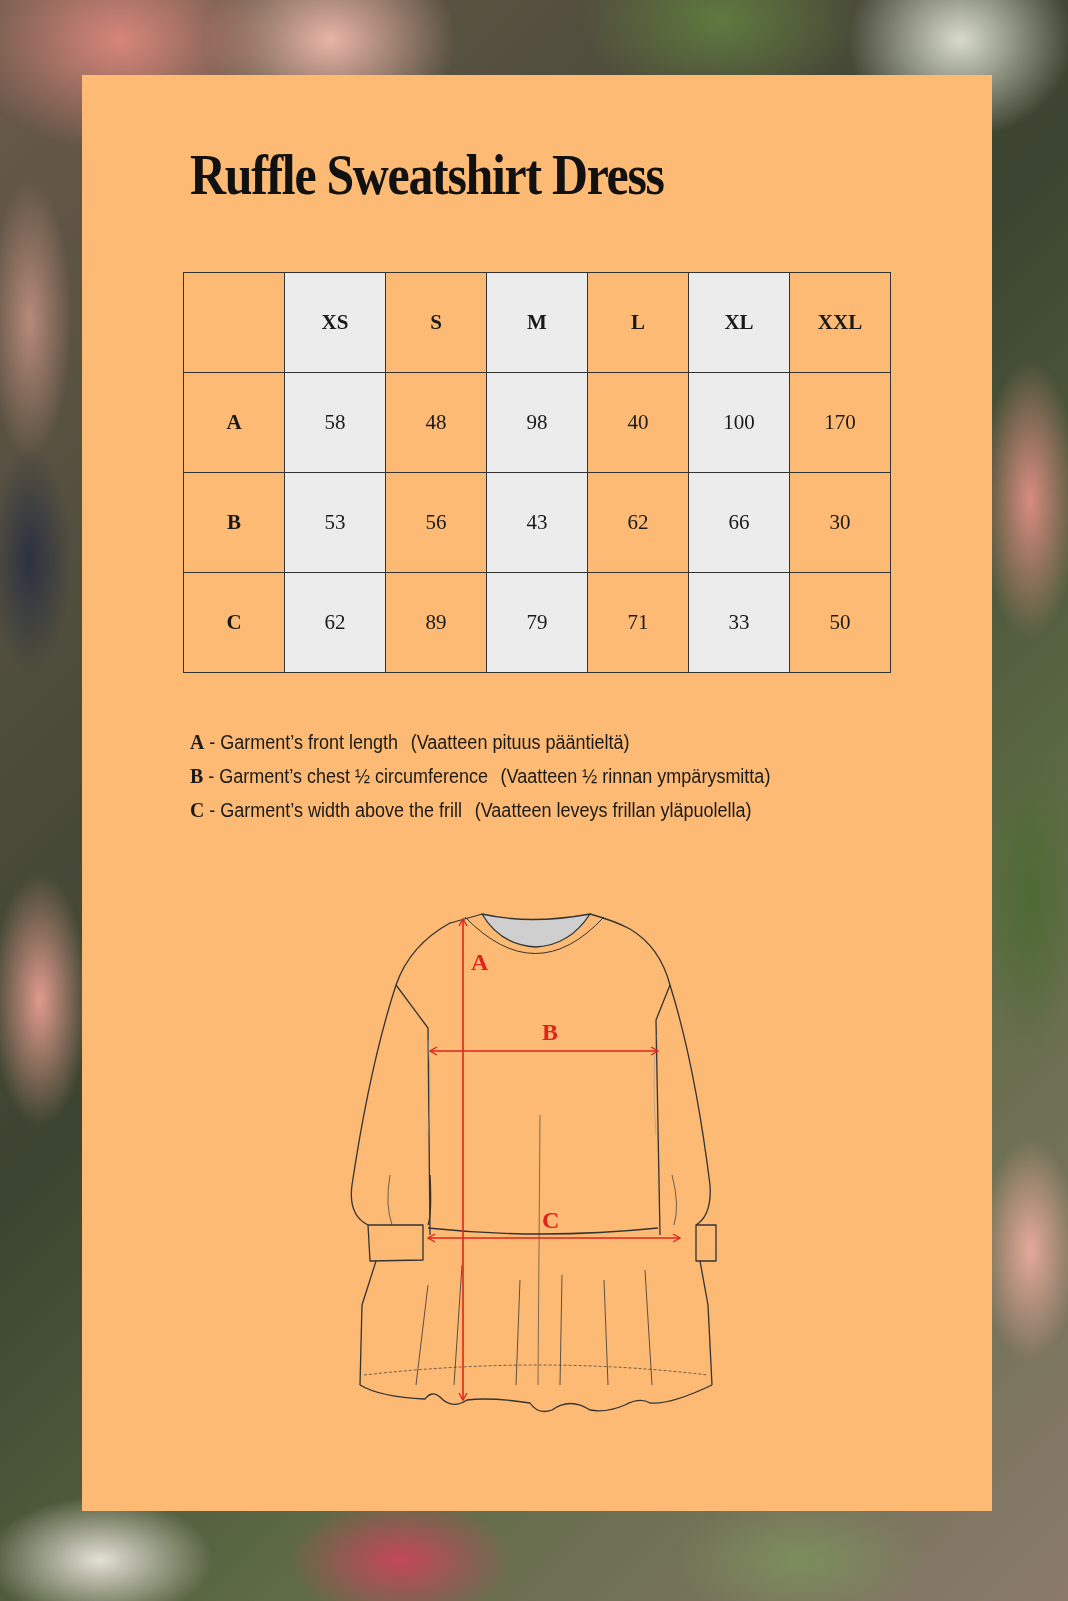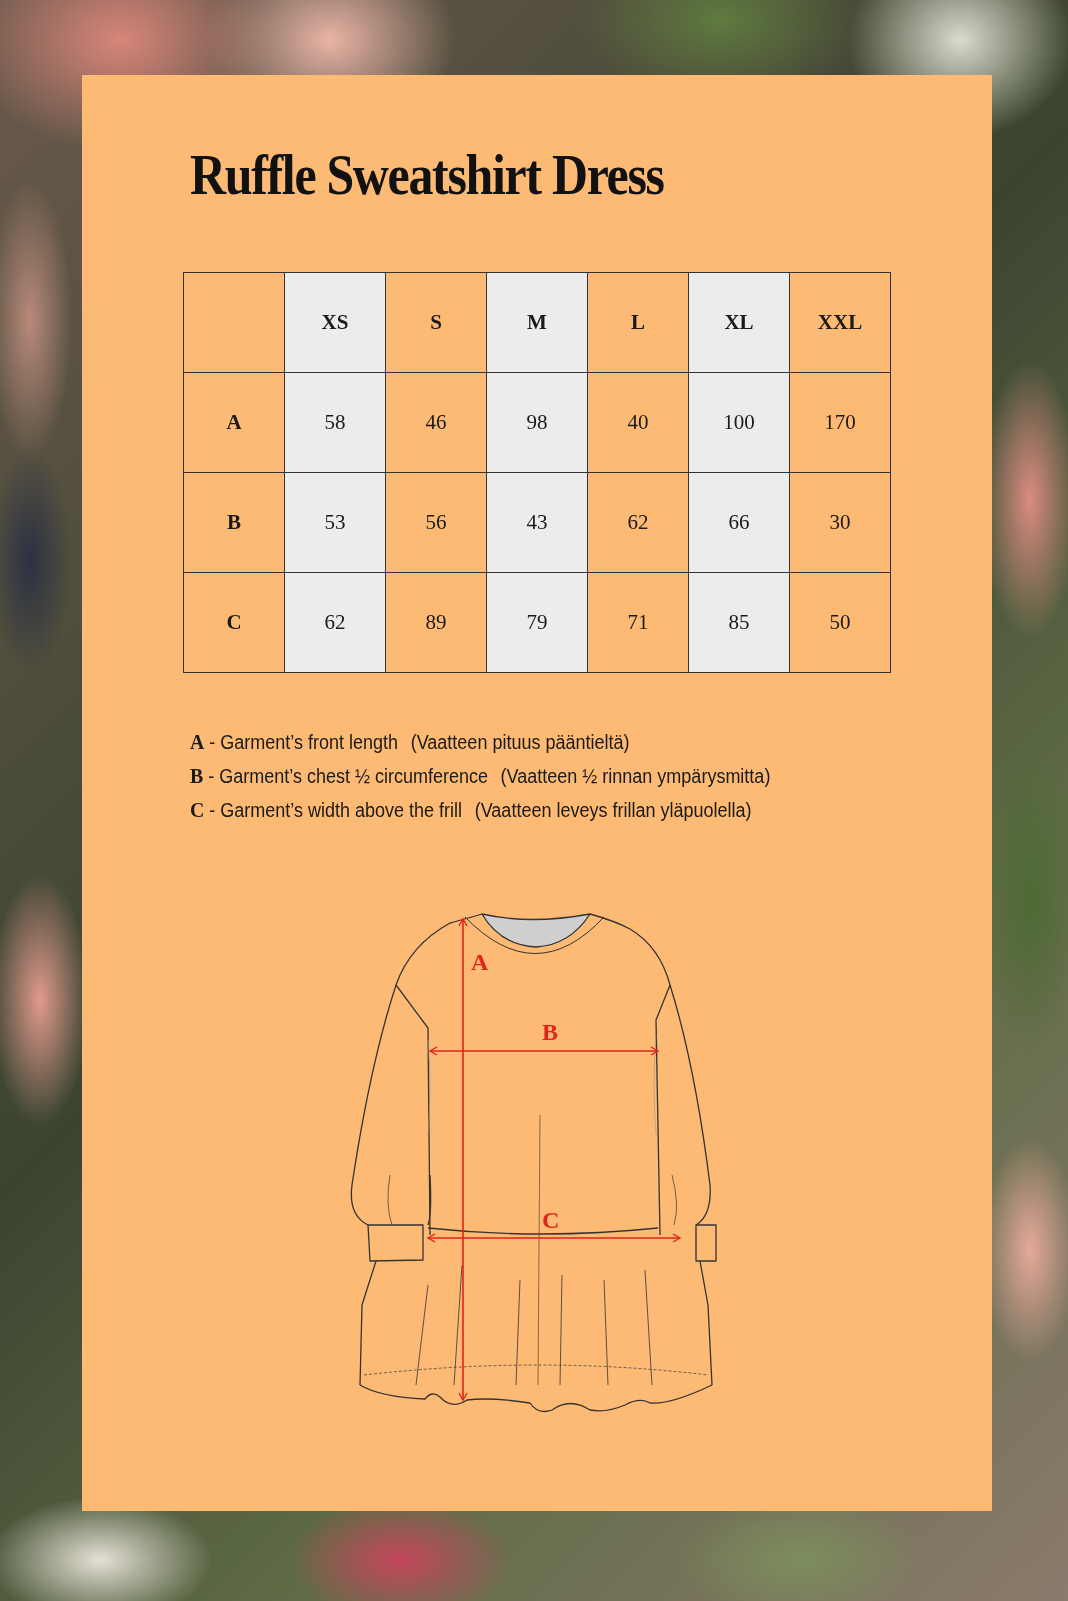--- a/index.html
+++ b/index.html
@@ -76,42 +76,42 @@
       <th class="shade">XS</th>
       <th>S</th>
       <th class="shade">M</th>
       <th>L</th>
       <th class="shade">XL</th>
       <th>XXL</th>
     </tr>
     <tr>
       <td class="rowhead">A</td>
       <td class="shade">58</td>
-      <td>46</td>
+      <td>48</td>
       <td class="shade">98</td>
       <td>40</td>
       <td class="shade">100</td>
       <td>170</td>
     </tr>
     <tr>
       <td class="rowhead">B</td>
       <td class="shade">53</td>
       <td>56</td>
       <td class="shade">43</td>
       <td>62</td>
       <td class="shade">66</td>
       <td>30</td>
     </tr>
     <tr>
       <td class="rowhead">C</td>
       <td class="shade">62</td>
       <td>89</td>
       <td class="shade">79</td>
       <td>71</td>
-      <td class="shade">85</td>
+      <td class="shade">33</td>
       <td>50</td>
     </tr>
   </tbody>
     </table>
 
   <div class="legend">
     <div class="row">
       <span class="key">A</span><span> - </span><span>Garment’s front length</span><span class="fi">(Vaatteen pituus pääntieltä)</span>
     </div>
     <div class="row">

